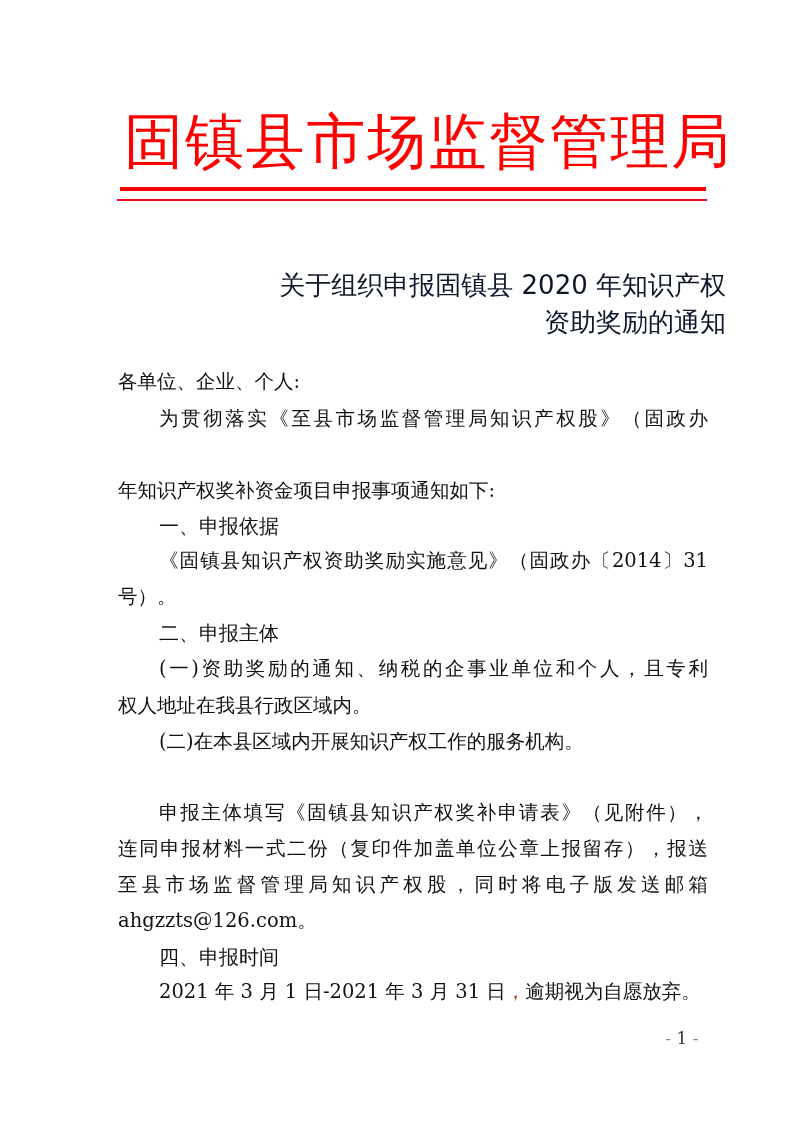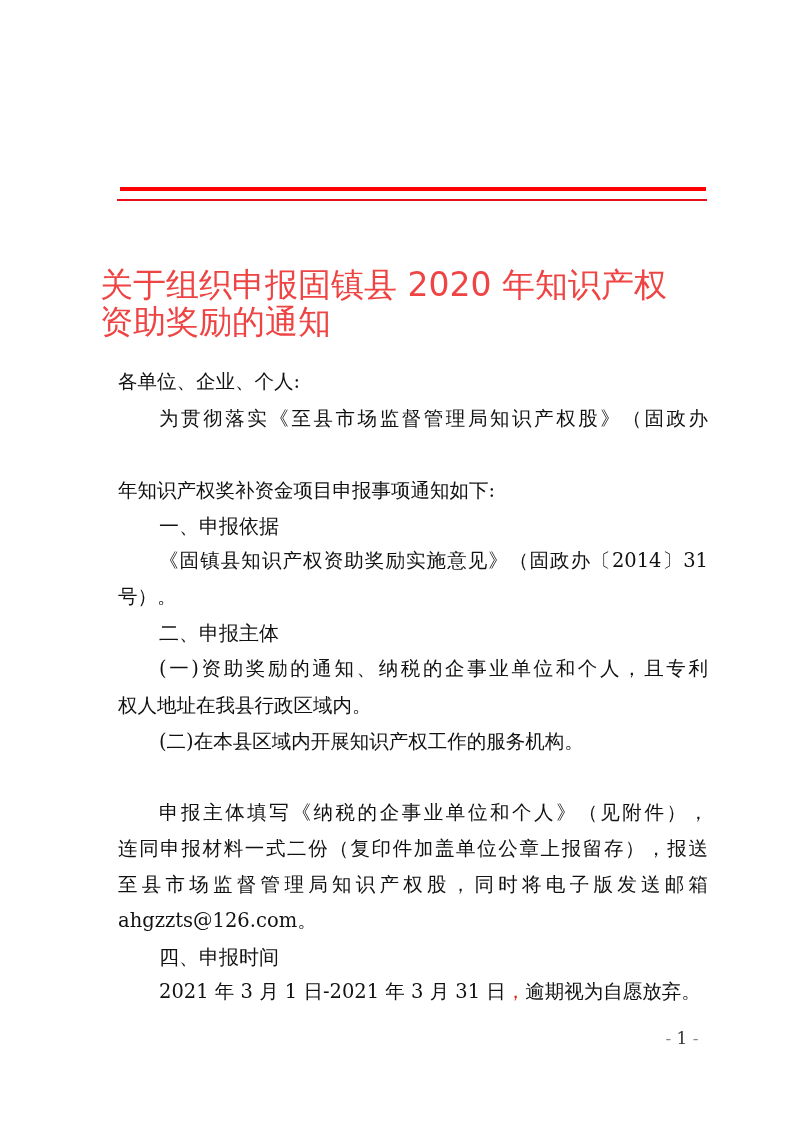--- a/index.html
+++ b/index.html
@@ -53,24 +53,24 @@
     left: 117px;
     top: 199px;
     width: 590px;
     height: 2px;
     background: #e8101c;
   }
   .title {
     position: absolute;
     left: 100px;
     width: 626px;
-    text-align: left;
+    text-align: right;
     font-family: "DejaVu Sans", "Liberation Sans", sans-serif;
-    font-size: 33px;
-    color: #ef4444;
+    font-size: 26px;
+    color: #0f172a;
     white-space: nowrap;
   }
   .title-1 { top: 266px; line-height: 38px; }
   .title-2 { top: 303px; line-height: 38px; }
 
   .line {
     position: absolute;
     left: 118px;
     width: 590px;
     height: 36px;
@@ -104,41 +104,42 @@
     color: #333333;
     font-family: "DejaVu Serif", "Liberation Serif", serif;
   }
   .pagenum .dash { color: #888888; }
 </style>
 </head>
 <body>
 
 <div class="page">
 
+  <div class="masthead"><span>固镇县市场监督管理局</span></div>
   <div class="rule-thick"></div>
   <div class="rule-thin"></div>
 
   <div class="title title-1">关于组织申报固镇县 2020 年知识产权</div>
   <div class="title title-2">资助奖励的通知</div>
 
   <div class="line" style="top:364px;">各单位、企业、个人:</div>
 
   <div class="line indent justify" style="top:401px;">为贯彻落实《至县市场监督管理局知识产权股》（固政办</div>
   <div class="line" style="top:473px;">年知识产权奖补资金项目申报事项通知如下:</div>
 
   <div class="line heading" style="top:508px;">一、申报依据</div>
   <div class="line indent justify" style="top:543px;">《固镇县知识产权资助奖励实施意见》（固政办〔2014〕31</div>
   <div class="line" style="top:579px;">号）。</div>
 
   <div class="line heading" style="top:615px;">二、申报主体</div>
   <div class="line indent justify" style="top:651px;">(一)资助奖励的通知、纳税的企事业单位和个人，且专利</div>
   <div class="line" style="top:688px;">权人地址在我县行政区域内。</div>
   <div class="line indent" style="top:724px;">(二)在本县区域内开展知识产权工作的服务机构。</div>
 
-  <div class="line indent justify" style="top:795px;">申报主体填写《纳税的企事业单位和个人》（见附件），</div>
+  <div class="line indent justify" style="top:795px;">申报主体填写《固镇县知识产权奖补申请表》（见附件），</div>
   <div class="line justify" style="top:831px;">连同申报材料一式二份（复印件加盖单位公章上报留存），报送</div>
   <div class="line justify" style="top:867px;">至县市场监督管理局知识产权股，同时将电子版发送邮箱</div>
   <div class="line" style="top:903px;">ahgzzts@126.com。</div>
 
   <div class="line heading" style="top:939px;">四、申报时间</div>
   <div class="line indent" style="top:974px;"><span>2021 年 3 月 1 日-2021 年 3 月 31 日</span><span class="red">，</span><span>逾期视为自愿放弃。</span></div>
 
   <div class="pagenum"><span class="dash">-</span>&nbsp;<span>1</span>&nbsp;<span class="dash">-</span></div>
 
 </div>

